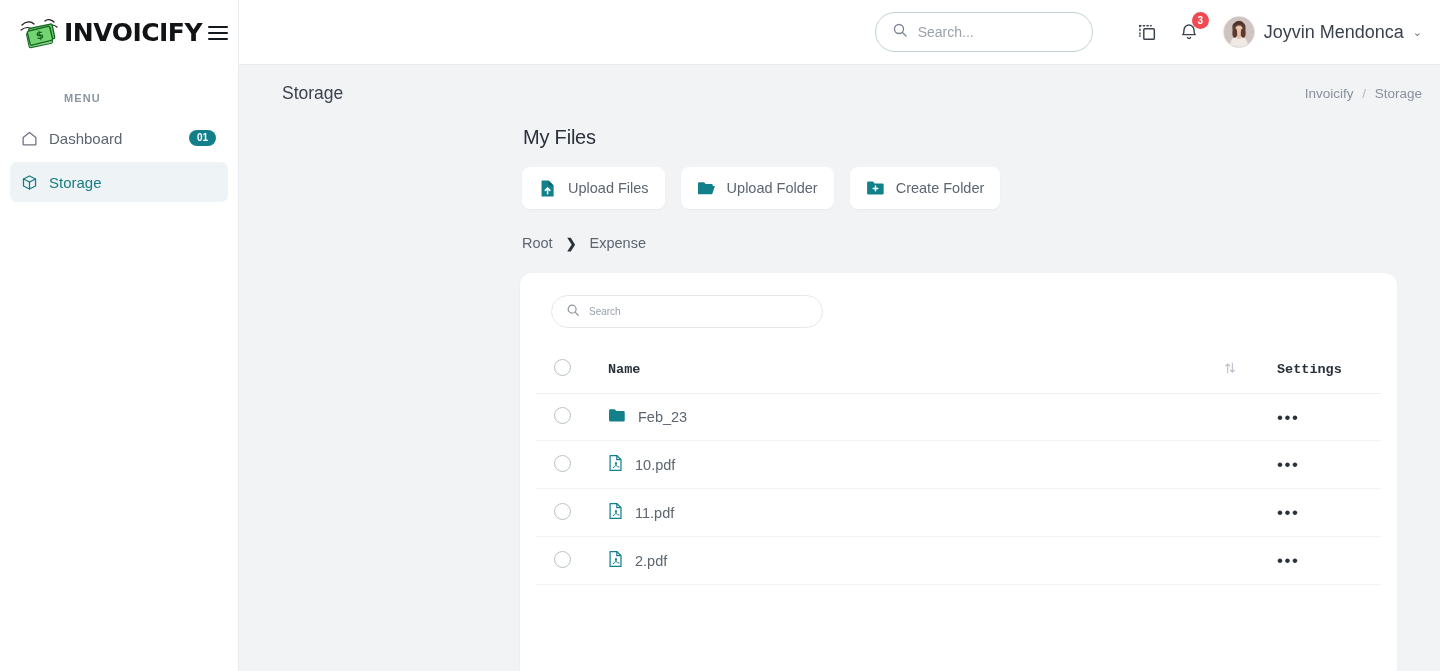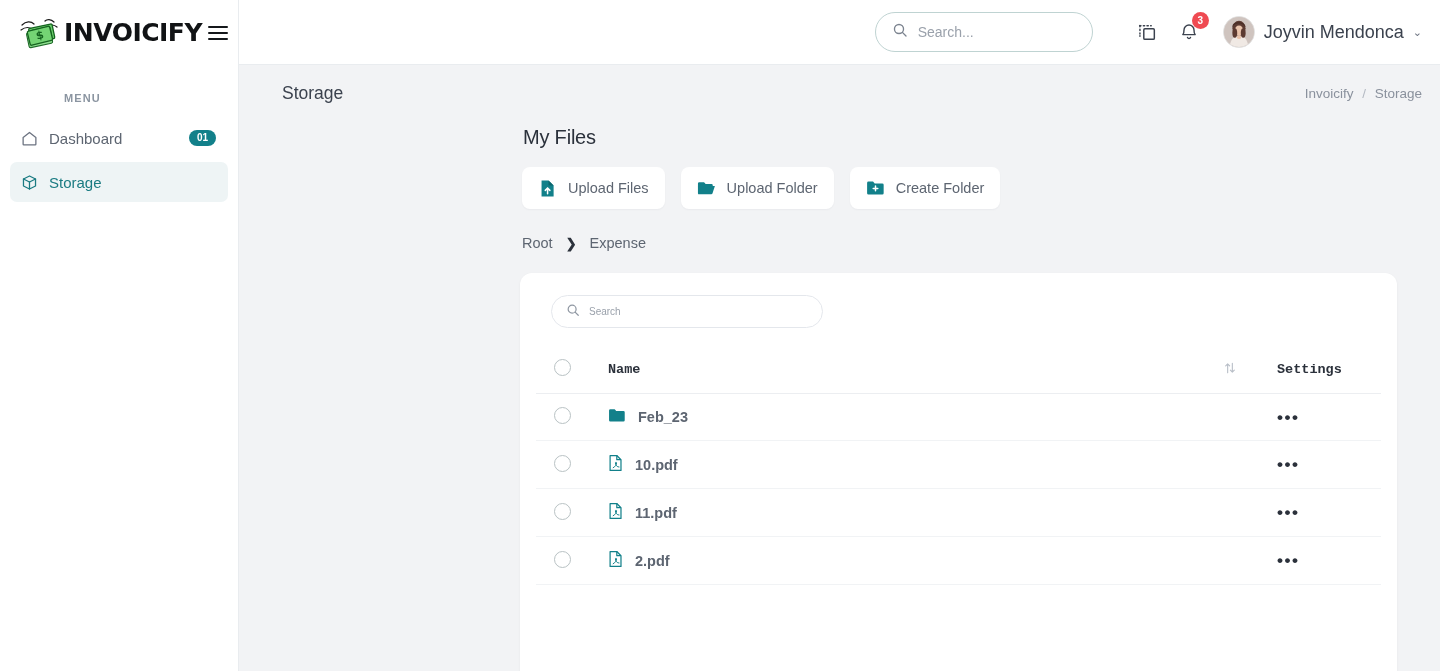--- a/index.html
+++ b/index.html
@@ -260,21 +260,20 @@
     color: #2b313b;
     padding: 12px 0 13px 0;
     border-bottom: 1px solid #eceef1;
     font-family: Liberation Mono, monospace;
   }
   table.files td {
     padding: 13px 0;
     border-bottom: 1px solid #f1f3f5;
     font-size: 14.5px;
     color: #5d6571;
-    font-weight: bold;
   }
   .col-check { width: 72px; padding-left: 18px !important; }
   .col-name { }
   .col-sort { width: 46px; text-align: right; }
   .col-settings { width: 112px; padding-left: 8px !important; }
   .rowcheck {
     width: 17px; height: 17px;
     border: 1px solid #b9c2c4;
     border-radius: 50%;
     display: inline-block;

